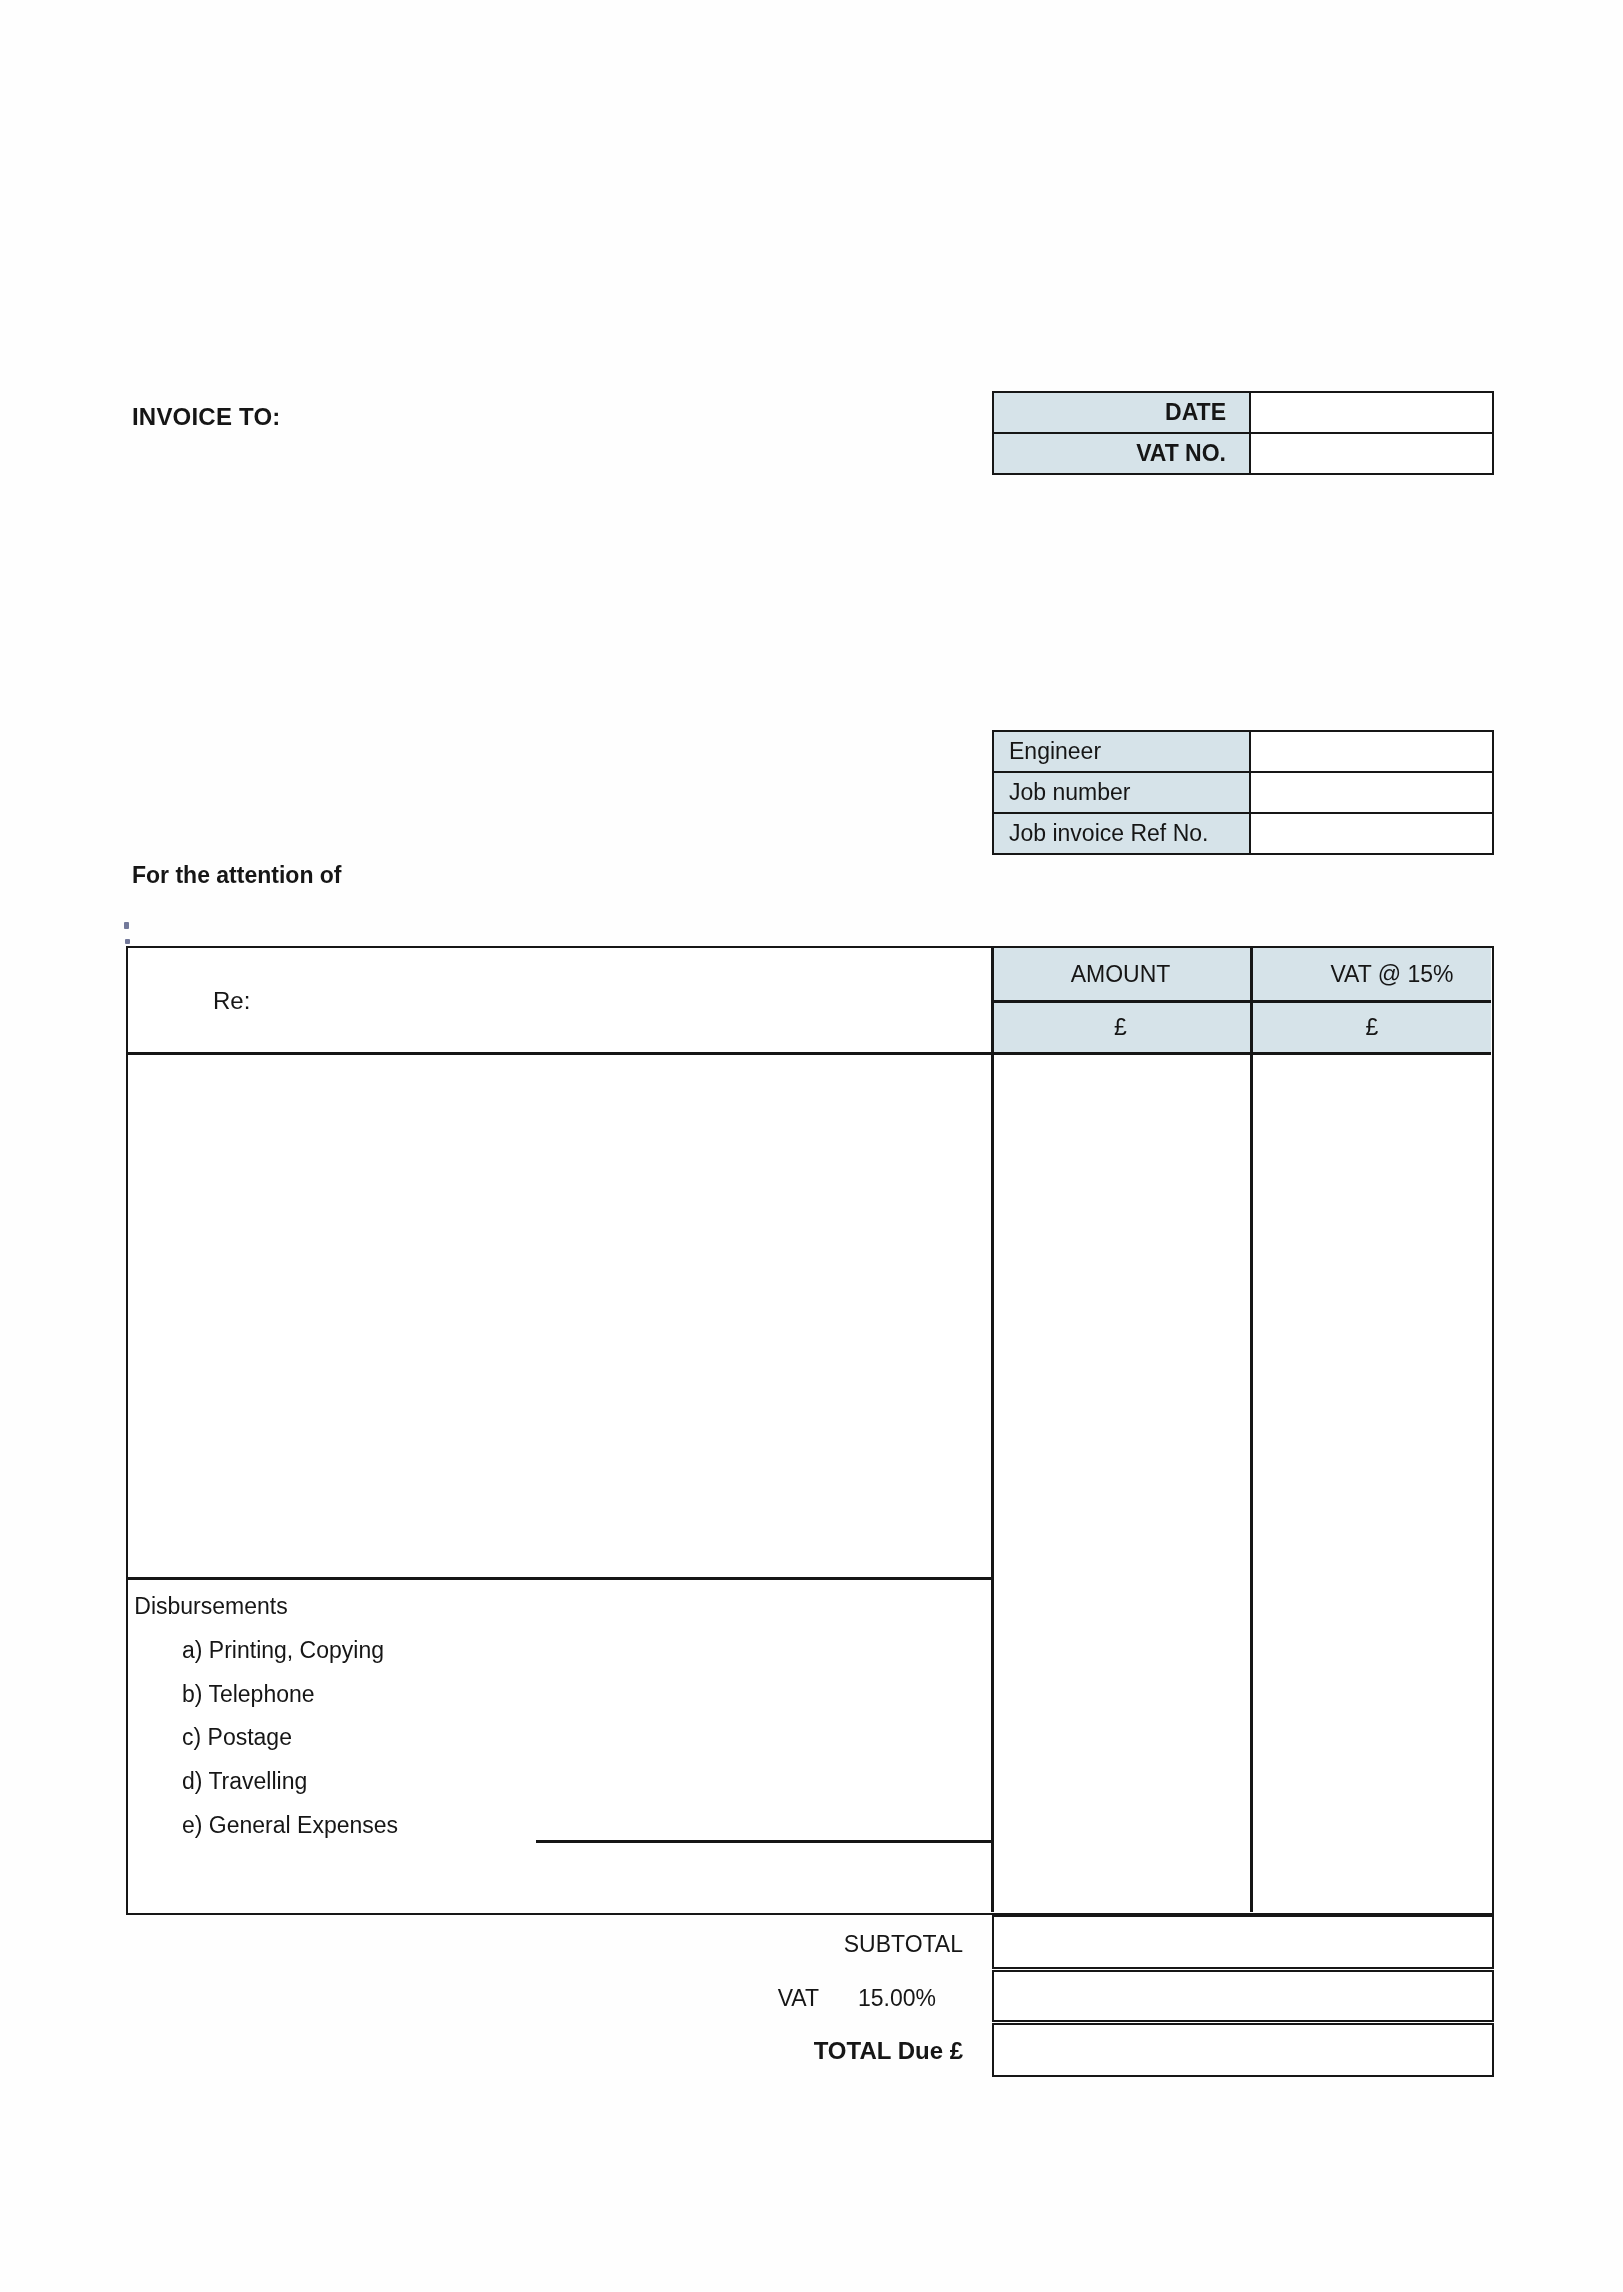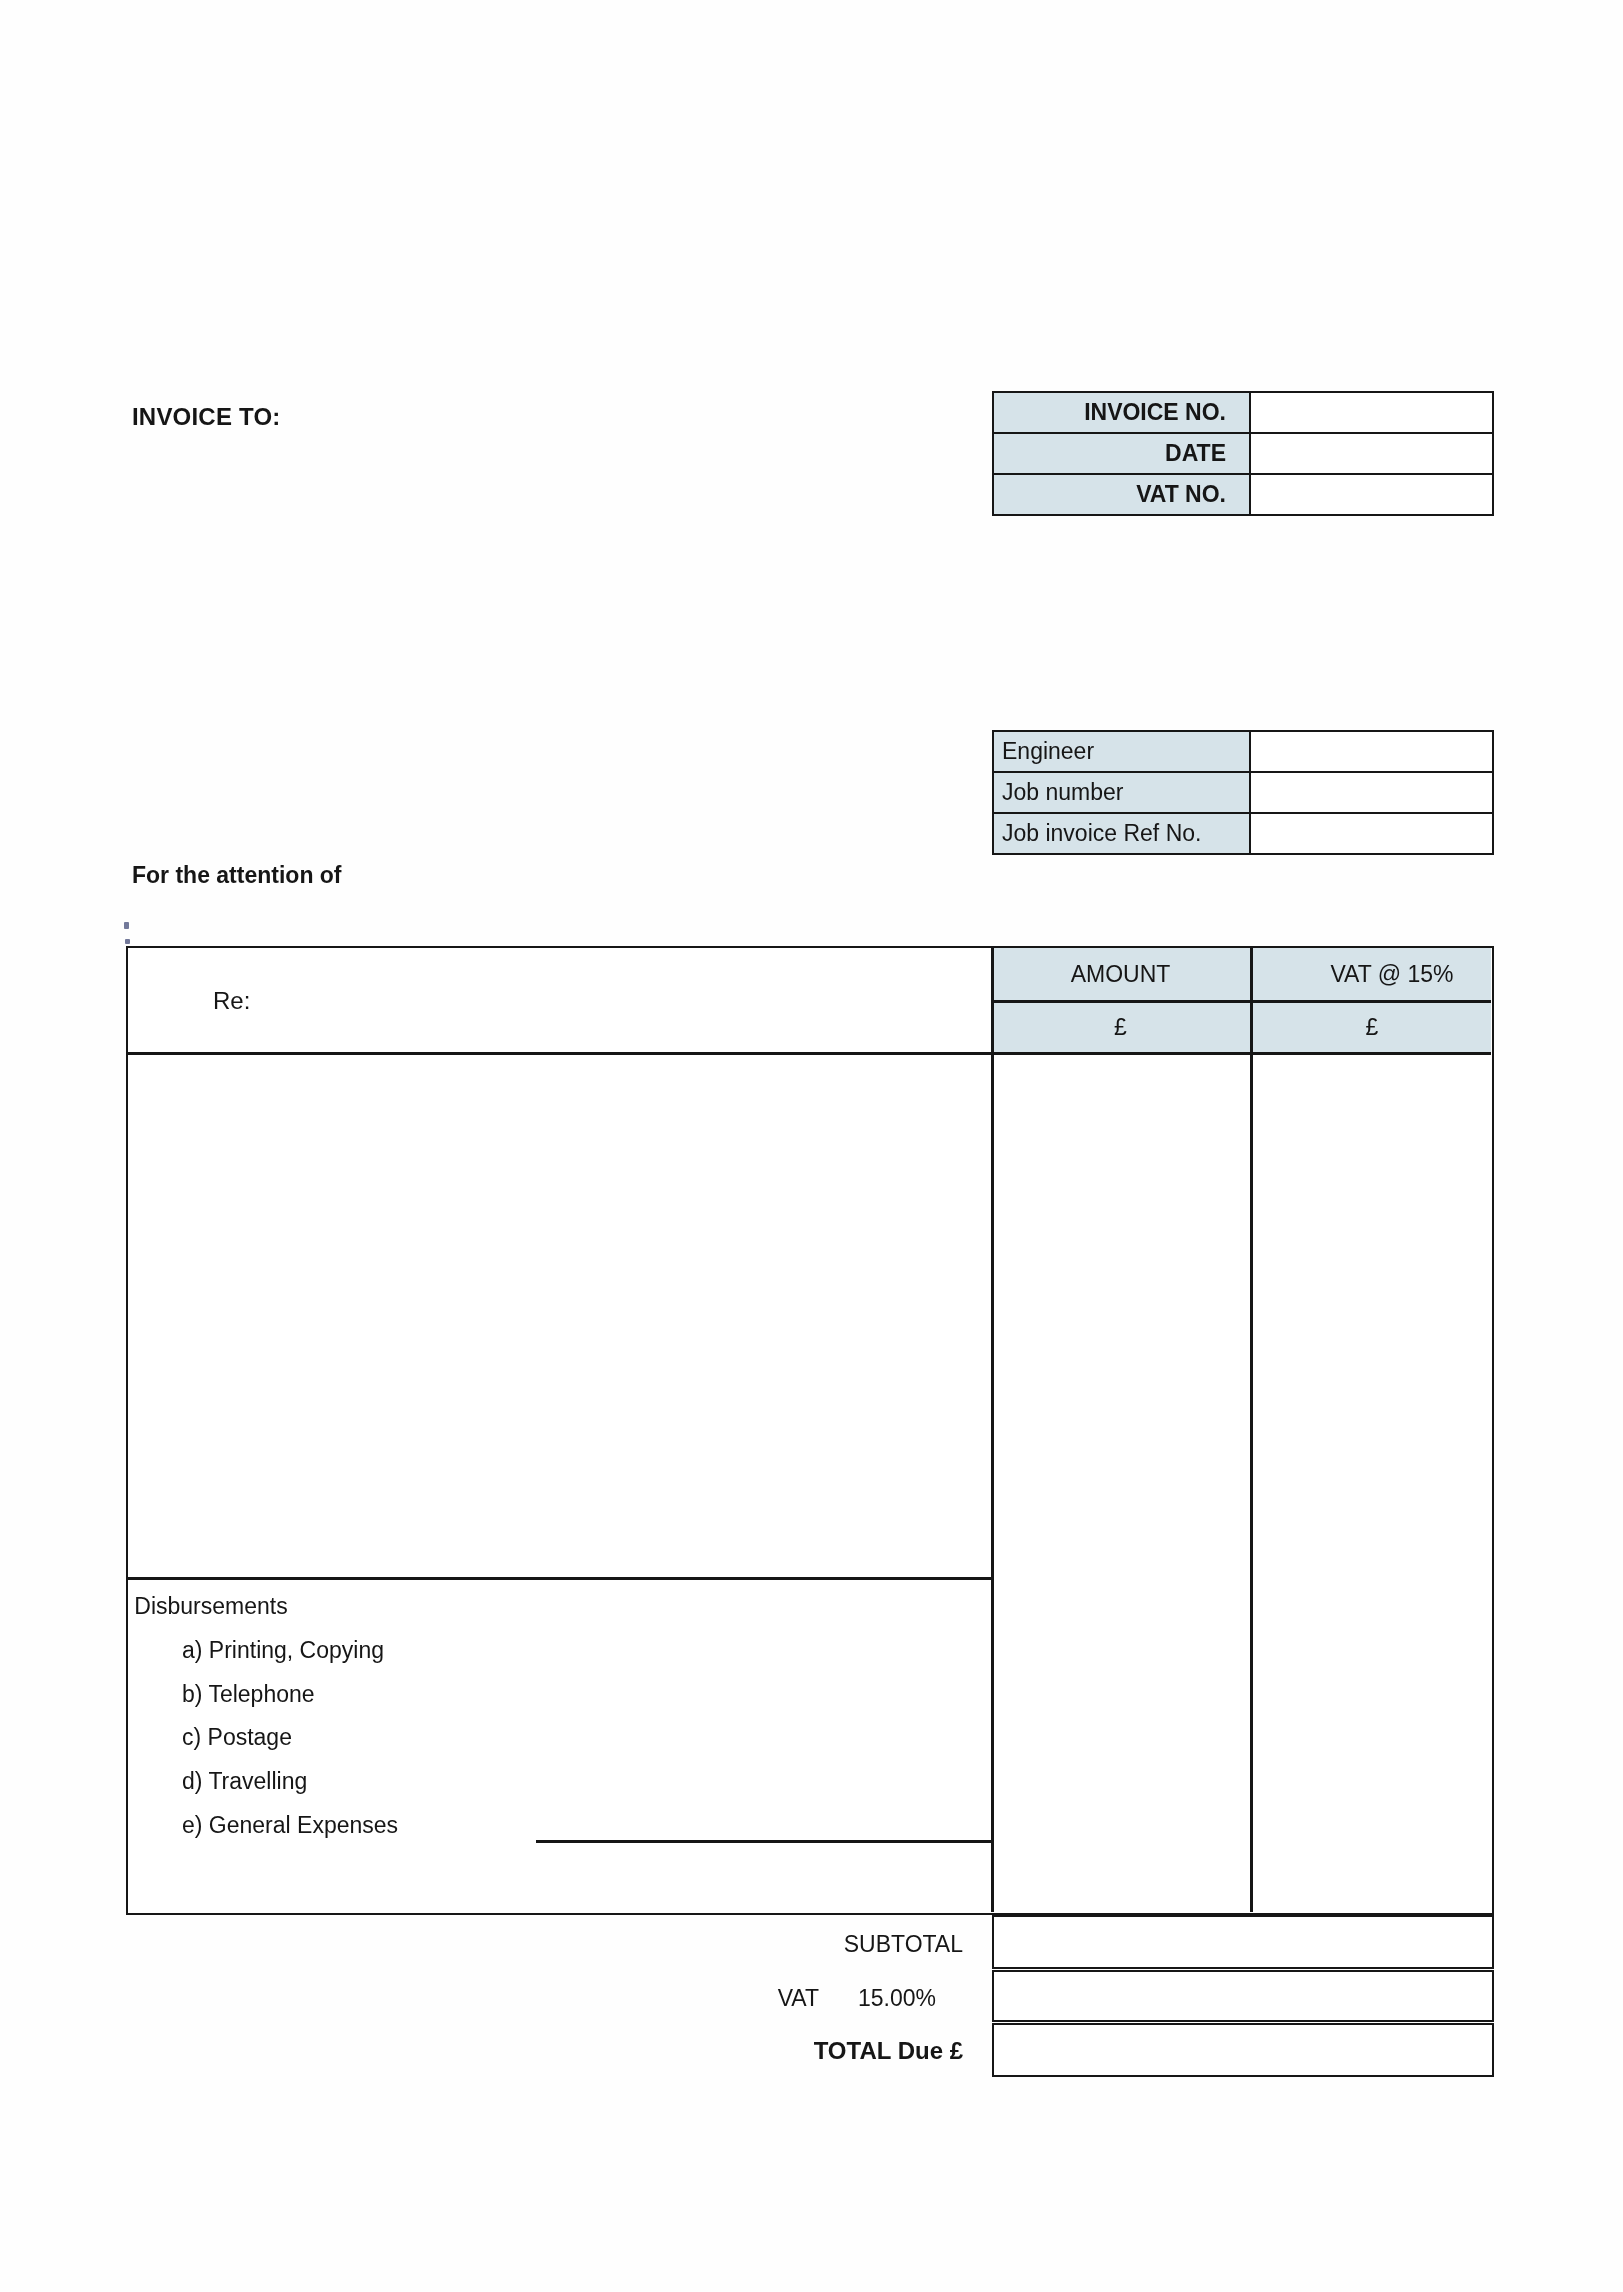--- a/index.html
+++ b/index.html
@@ -30,21 +30,21 @@
   .meta-row{display:flex;height:39px;}
   .meta-row + .meta-row{border-top:2.7px solid #161616;}
   .meta-label{
     width:257px;box-sizing:border-box;
     background:#d6e3e9;
     border-right:2.7px solid #161616;
     display:flex;align-items:center;
     font-size:23px;
   }
   .invoice-meta .meta-label{justify-content:flex-end;padding-right:23px;font-weight:bold;}
-  .job-meta .meta-label{justify-content:flex-start;padding-left:8px;font-weight:normal;}
+  .job-meta .meta-label{justify-content:flex-start;padding-left:15px;font-weight:normal;}
   .meta-value{flex:1;background:#ffffff;}
 
   
   .stray{width:4.5px;background:#5a6288;opacity:.85;border-radius:0.9px;}
   .stray.m1{left:124px;top:922px;height:7.2px;}
   .stray.m2{left:125px;top:939px;height:5.4px;}
 
   
   .work-table{
     left:126px;top:946px;width:1368px;height:969px;
@@ -95,24 +95,20 @@
   .total-label.total{left:618px;top:2037px;width:345px;font-size:24px;font-weight:bold;}
 </style>
 </head>
 <body>
 
 <div class="page">
 
   <div class="abs lbl bold invoice-to">INVOICE TO:</div>
 
   <div class="abs meta-table invoice-meta">
-    <div class="meta-row">
-      <div class="meta-label">INVOICE NO.</div>
-      <div class="meta-value"></div>
-    </div>
     <div class="meta-row">
       <div class="meta-label">DATE</div>
       <div class="meta-value"></div>
     </div>
     <div class="meta-row">
       <div class="meta-label">VAT NO.</div>
       <div class="meta-value"></div>
     </div>
   </div>
 

